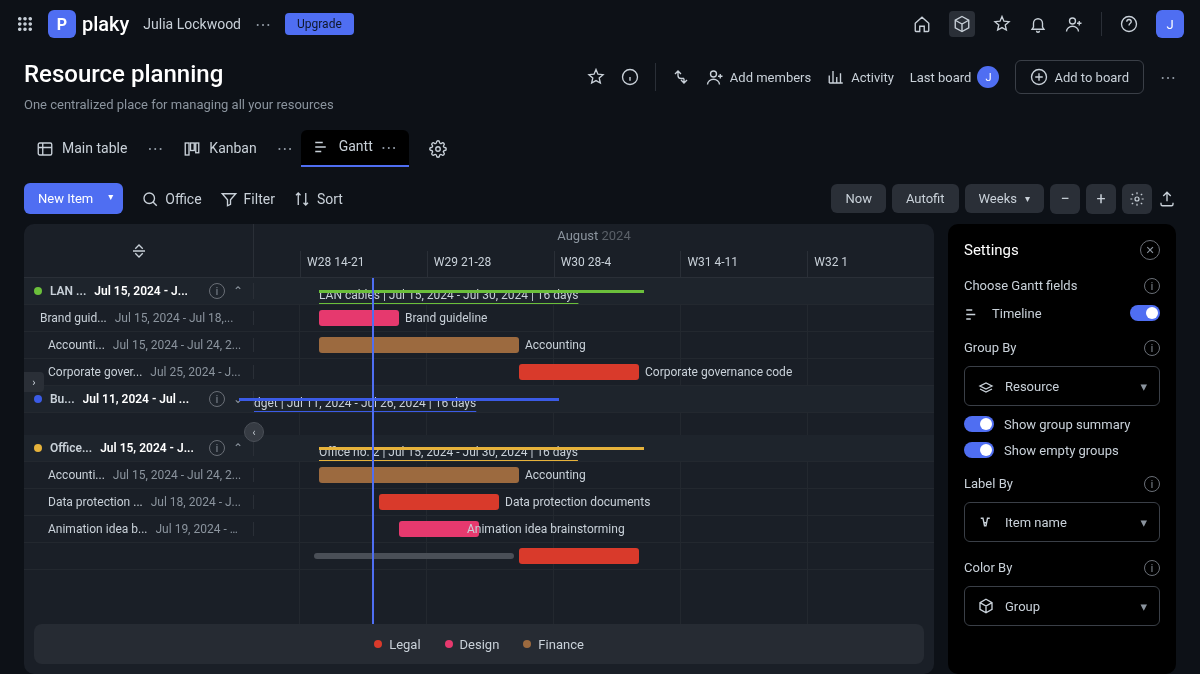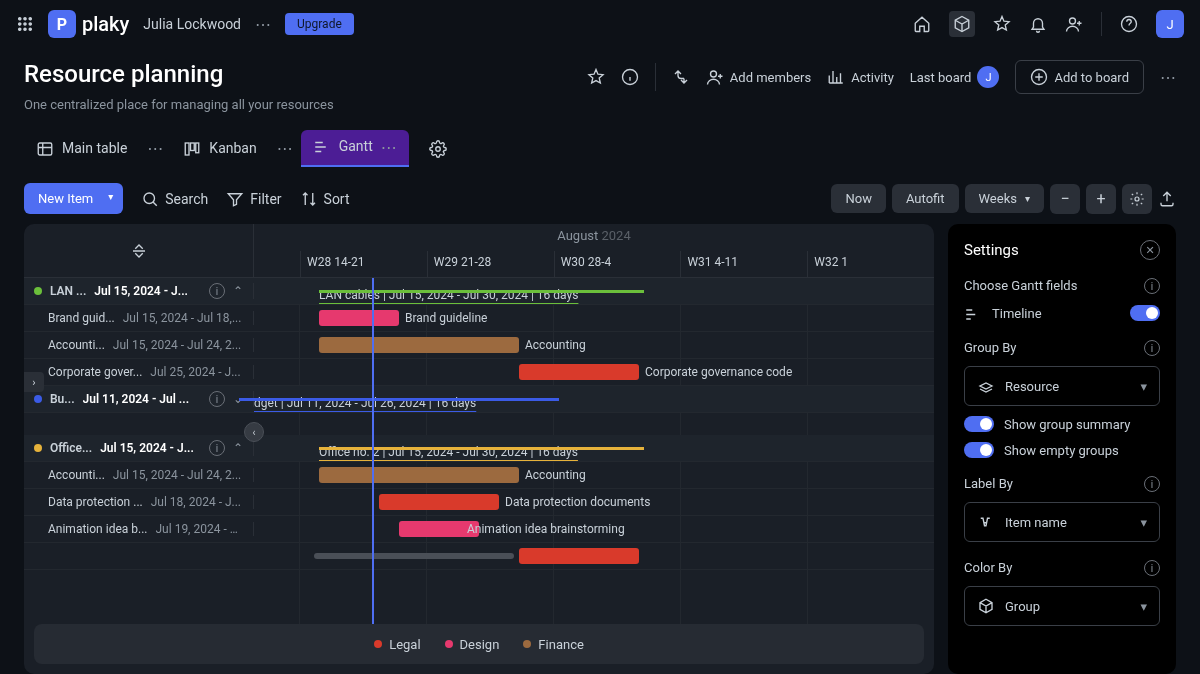--- a/index.html
+++ b/index.html
@@ -17,21 +17,21 @@
 .board-header { display:flex; align-items:flex-start; gap:16px; }
 .board-title { color:#fff; font-size:24px; font-weight:500; }
 .board-desc { color:#8b949e; font-size:13px; margin-top:9px; }
 .header-actions { margin-left:auto; display:flex; align-items:center; gap:16px; }
 .ha-item { display:flex; align-items:center; gap:6px; color:#c9d1d9; font-size:13px; cursor:pointer; }
 .ha-sep { width:1px; height:28px; background:#2a2f37; }
 .add-board { border:1px solid #3a3f47; padding:7px 14px; border-radius:6px; }
 .user-mini { width:22px; height:22px; background:#4f6ef2; border-radius:50%; display:flex; align-items:center; justify-content:center; color:#fff; font-size:11px; }
 .views-row { display:flex; align-items:center; gap:8px; margin-top:18px; }
 .view-tab { display:flex; align-items:flex-start; gap:8px; padding:8px 12px; color:#c9d1d9; font-size:14px; cursor:pointer; border-radius:6px; }
-.view-tab.active { background:#4c1d95; border-bottom:2px solid #4f6ef2; border-radius:6px 6px 0 0; }
+.view-tab.active { background:#000000; border-bottom:2px solid #4f6ef2; border-radius:6px 6px 0 0; }
 .dots { color:#8b949e; font-size:16px; cursor:pointer; }
 .toolbar-row { display:flex; align-items:center; gap:18px; margin-top:16px; }
 .new-item { background:#4f6ef2; color:#fff; font-size:13px; padding:8px 30px 8px 14px; border:none; border-radius:6px; cursor:pointer; position:relative; }
 .new-item::after { content:"▾"; position:absolute; right:10px; font-size:10px; }
 .tool-btn { display:flex; align-items:center; gap:6px; color:#c9d1d9; font-size:14px; cursor:pointer; }
 .toolbar-right { margin-left:auto; display:flex; align-items:center; gap:6px; }
 .tb-pill { background:#2a2f37; color:#c9d1d9; font-size:13px; padding:7px 14px; border-radius:6px; cursor:pointer; display:flex; align-items:center; gap:8px; }
 .round-btn { width:30px; height:30px; background:#2a2f37; border-radius:6px; display:flex; align-items:center; justify-content:center; color:#c9d1d9; cursor:pointer; font-size:16px; }
 .content-area { display:flex; gap:14px; margin-top:10px; flex:1; min-height:0; }
 .gantt-wrap { flex:1; background:#1a1f27; border-radius:10px; overflow:hidden; position:relative; display:flex; flex-direction:column; }
@@ -229,21 +229,21 @@
       </div>
   </div>
 
   <div class="toolbar-row">
     <button class="new-item">New Item</button>
     <div class="tool-btn">
         <svg class="icn" viewBox="0 0 24 24">
           <circle cx="11" cy="11" r="7"></circle>
           <path d="M21 21l-5-5"></path>
         </svg>
-        <span>Search</span>
+        <span>Office</span>
       </div>
     <div class="tool-btn">
         <svg class="icn" viewBox="0 0 24 24">
           <path d="M3 5h18l-7 8v6l-4 2v-8z"></path>
         </svg>
         <span>Filter</span>
       </div>
     <div class="tool-btn">
         <svg class="icn" viewBox="0 0 24 24">
           <path d="M7 4v16M4 7l3-3 3 3M17 20V4M20 17l-3 3-3-3"></path>
@@ -312,21 +312,21 @@
                 <span class="dt" style="font-weight:600;color:#fff">Jul 15, 2024 - J...</span>
                 <div class="info-i">i</div>
                 <span class="chev">⌃</span>
               </div>
               <div class="gright">
                 <div class="summary-label" style="left:65px;text-decoration:underline;text-decoration-color:#6bbf3b;text-underline-offset:4px">LAN cables | Jul 15, 2024 - Jul 30, 2024 | 16 days</div>
                 <div class="summary-line" style="left:65px;width:325px;background:#6bbf3b"></div>
               </div>
             </div>
             <div class="grow">
-              <div class="gleft" style="padding-left:24px">
+              <div class="gleft" style="padding-left:16px">
                 <span class="nm">Brand guid...</span>
                 <span class="dt">Jul 15, 2024 - Jul 18,...</span>
               </div>
               <div class="gright">
                 <div class="bar" style="left:65px;width:80px;background:#e6396e"></div>
                 <div class="bar-label" style="left:151px">Brand guideline</div>
               </div>
             </div>
             <div class="grow">
               <div class="gleft" style="padding-left:24px">

